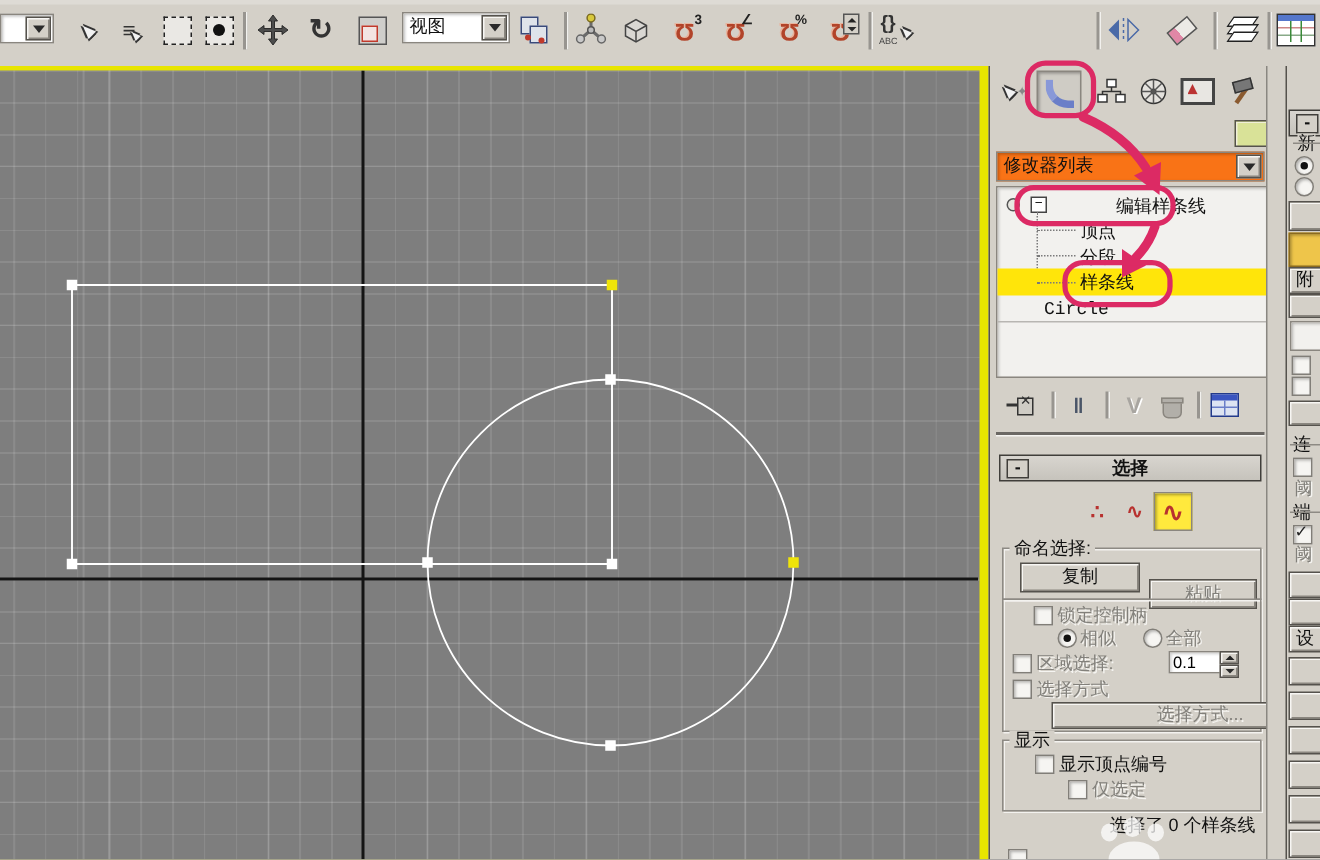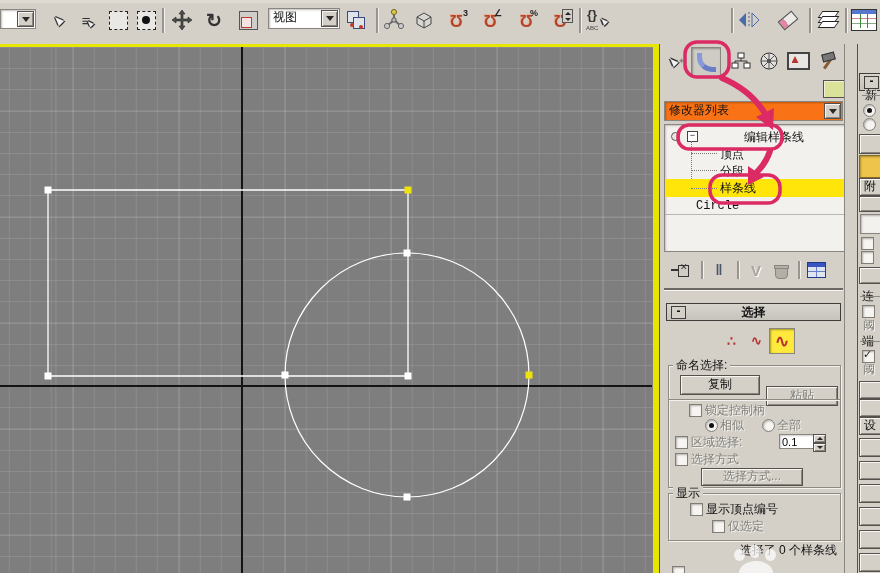--- a/index.html
+++ b/index.html
@@ -367,21 +367,21 @@
       <div class="abs" style="left:144px;top:34px;width:13px;height:16px;">
         <div class="raised" style="width:11px;height:7px;display:flex;align-items:center;justify-content:center;">
             <div style="width:0;height:0;border-left:3px solid transparent;border-right:3px solid transparent;border-bottom:3px solid #222;"></div>
           </div>
         <div class="raised" style="width:11px;height:7px;display:flex;align-items:center;justify-content:center;">
             <div class="dda" style="border-left-width:3px;border-right-width:3px;border-top-width:3px;"></div>
           </div>
       </div>
       <span class="cb" style="left:6px;top:53px;"></span>
       <span class="lbl dis" style="left:22px;top:53px;">选择方式</span>
-      <div class="abs raised" style="left:32px;top:68px;width:100px;height:16px;">
+      <div class="abs raised" style="left:32px;top:68px;width:100px;height:16px;padding-left:48px;">
           <div class="btnlabel dis" style="line-height:15px;">选择方式...</div>
         </div>
     </div>
 
     <div class="abs gb" style="left:8px;top:449px;width:171px;height:46px;">
       <span class="legend" style="left:4px;top:-7px;">显示</span>
       <span class="cb" style="left:21px;top:9px;"></span>
       <span class="lbl" style="left:37px;top:9px;">显示顶点编号</span>
       <span class="cb" style="left:43px;top:26px;"></span>
       <span class="lbl dis" style="left:59px;top:26px;">仅选定</span>

